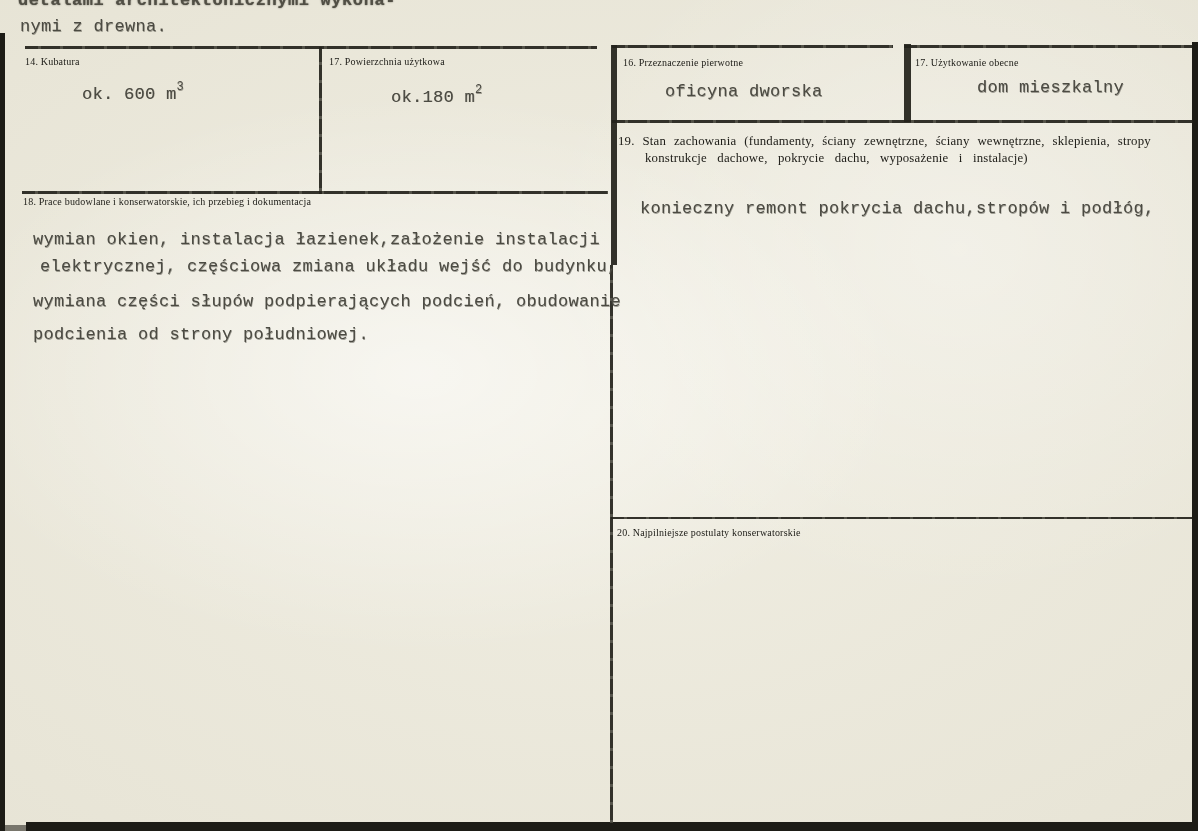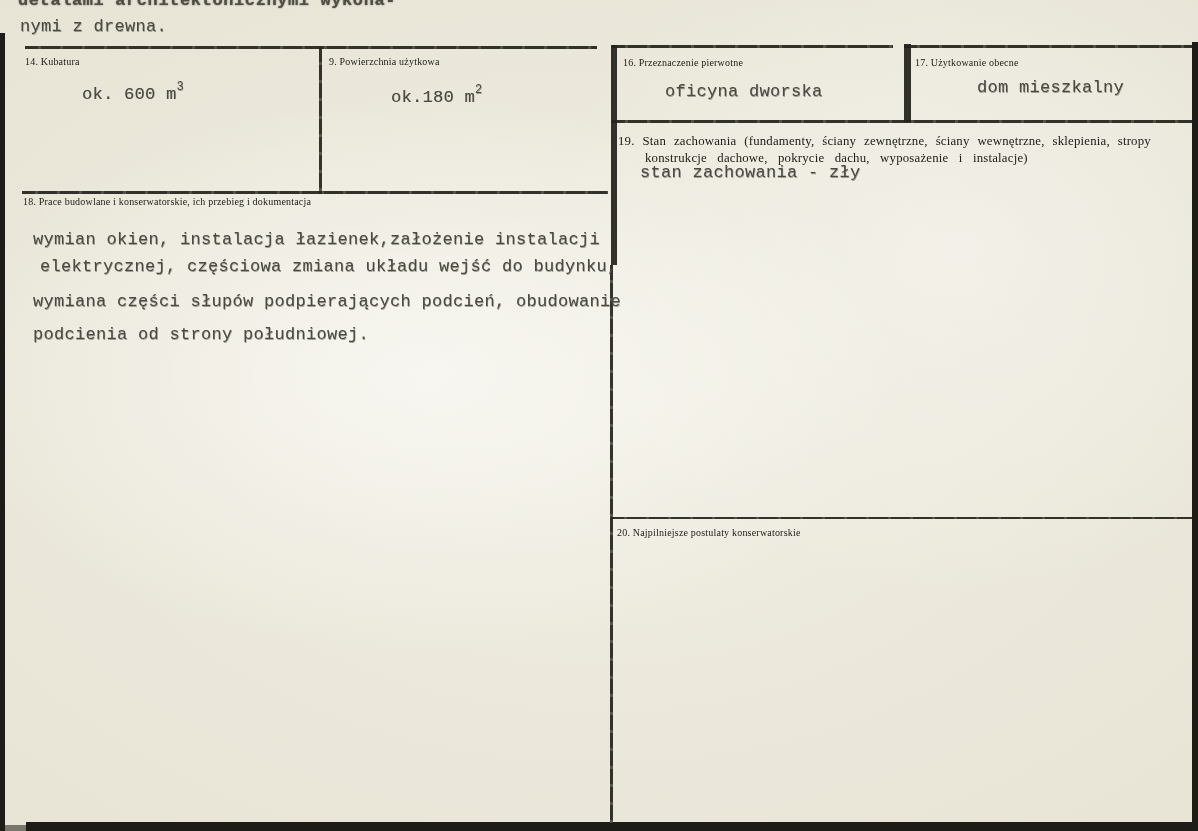--- a/index.html
+++ b/index.html
@@ -115,32 +115,32 @@
   <div class="hline" style="left:611px; top:517px; width:581px; height:2px;"></div>
 
   <div class="vline" style="left:319px; top:47px; height:147px;"></div>
   <div class="vbar" style="left:611px; top:45px; width:6px; height:220px;"></div>
   <div class="vline" style="left:610px; top:265px; height:558px;"></div>
   <div class="vbar" style="left:904px; top:44px; width:7px; height:78px;"></div>
 
   <div class="label" style="left:25px; top:56px;">14. Kubatura</div>
   <div class="typed" style="left:82px; top:82px;"><span>ok. 600 m</span><sup>3</sup></div>
 
-  <div class="label" style="left:329px; top:56px;">9. Powierzchnia użytkowa</div>
+  <div class="label" style="left:329px; top:56px;">17. Powierzchnia użytkowa</div>
   <div class="typed" style="left:391px; top:85px;"><span>ok.180 m</span><sup>2</sup></div>
 
   <div class="label" style="left:623px; top:57px;">16. Przeznaczenie pierwotne</div>
   <div class="typed" style="left:665px; top:82px;">oficyna dworska</div>
 
   <div class="label" style="left:915px; top:57px;">17. Użytkowanie obecne</div>
   <div class="typed" style="left:977px; top:78px;">dom mieszkalny</div>
 
   <div class="label label-wide" style="left:618px; top:134px;">19. Stan zachowania (fundamenty, ściany zewnętrzne, ściany wewnętrzne, sklepienia, stropy</div>
   <div class="label label-wide" style="left:645px; top:151px; word-spacing:7px;">konstrukcje dachowe, pokrycie dachu, wyposażenie i instalacje)</div>
-  <div class="typed" style="left:640px; top:163px;">stan zachowania - zły</div>
+  <div class="typed" style="left:640px; top:199px;">konieczny remont pokrycia dachu,stropów i podłóg,</div>
 
   <div class="label" style="left:23px; top:196px;">18. Prace budowlane i konserwatorskie, ich przebieg i dokumentacja</div>
   <div class="typed" style="left:33px; top:230px;">wymian okien, instalacja łazienek,założenie instalacji</div>
   <div class="typed" style="left:32px; top:257px;margin-left:8px;">elektrycznej, częściowa zmiana układu wejść do budynku,</div>
   <div class="typed" style="left:33px; top:292px;">wymiana części słupów podpierających podcień, obudowanie</div>
   <div class="typed" style="left:33px; top:325px;">podcienia od strony południowej.</div>
 
   <div class="label" style="left:617px; top:527px;">20. Najpilniejsze postulaty konserwatorskie</div>
 
 </div>

